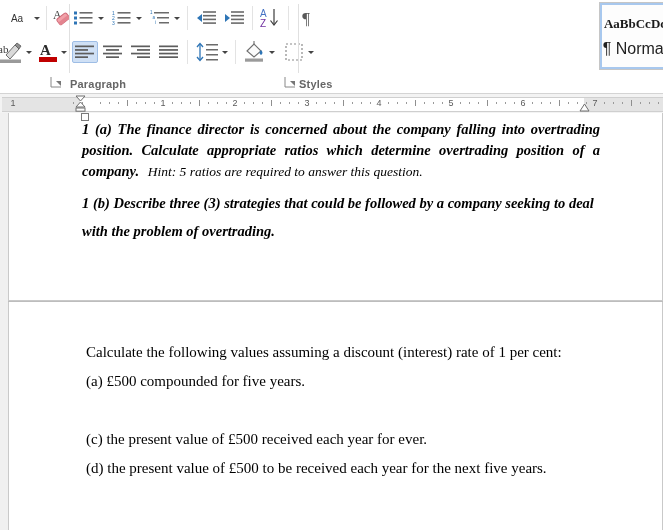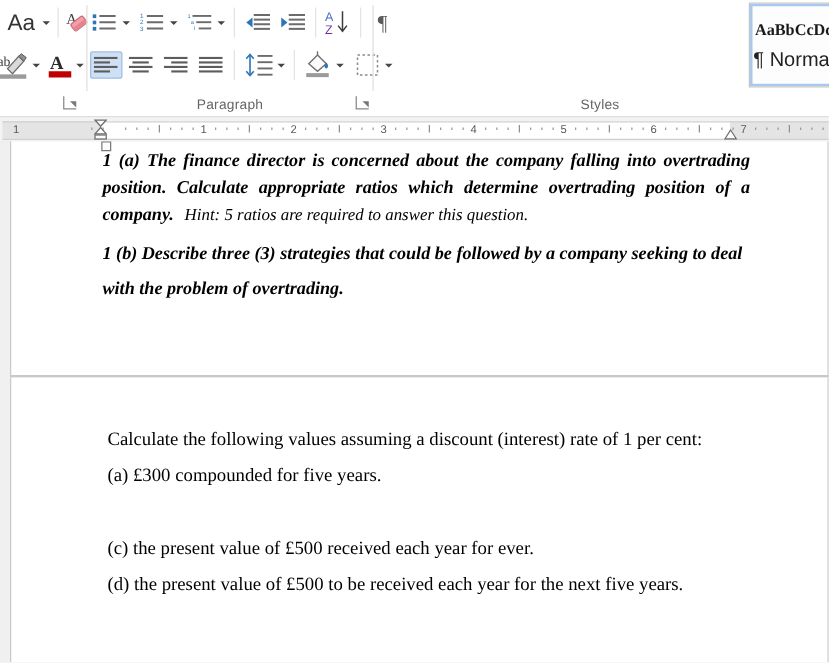--- a/index.html
+++ b/index.html
@@ -12,24 +12,25 @@
 
   
   #ribbon{
     position:absolute;left:0;top:0;width:663px;height:93px;
     background:#ffffff;
     border-bottom:1px solid #d4d4d4;
   }
 
   .grp{position:absolute;top:0;height:93px;}
   .grp-label{
-    position:absolute;bottom:3px;width:100%;text-align:center;
+    position:absolute;bottom:3px;width:100%;text-align:left;
     font-size:11px;color:#666666;
     font-family:"Liberation Sans", sans-serif;
     letter-spacing:.2px;
+    font-weight:bold;
   }
   .grp-sep{
     position:absolute;top:4px;bottom:20px;width:1px;background:#e0e0e0;
   }
   .launcher{
     position:absolute;bottom:4px;width:12px;height:12px;
     cursor:pointer;
   }
   .launcher svg{display:block;}
 
@@ -51,21 +52,21 @@
     display:block;width:0;height:0;
     border-left:3.5px solid transparent;
     border-right:3.5px solid transparent;
     border-top:3.5px solid #444;
   }
 
   .vdiv{position:absolute;width:1px;background:#e3e3e3;}
 
   
   .aatxt{
-    font-size:18px;color:#333;font-family:"Liberation Sans", sans-serif;
+    font-size:10px;color:#333;font-family:"Liberation Sans", sans-serif;
   }
 
   
   #stylesGal{
     position:absolute;left:300px;top:2px;
     height:68px;
     border:1px solid #c6c6c6;
     background:#fff;
     display:flex;
     overflow:hidden;
@@ -479,17 +480,17 @@
 
     <p class="para q1" style="top:76px;left:73px;right:62px;margin:0;line-height:28px;text-align:left;">1 (b) Describe three (3) strategies that could be followed by a company seeking to deal with the problem of overtrading.</p>
   </div>
 
   <div class="pageGap" style="top:188px;"></div>
 
   <div class="page" id="page2">
 
     <p class="para q2" style="top:41px;left:77px;right:60px;margin:0;">Calculate the following values assuming a discount (interest) rate of 1 per cent:</p>
 
-    <p class="para q2" style="top:70px;left:77px;right:60px;margin:0;"> (a) £300 compounded for five years.</p>
+    <p class="para q2" style="top:70px;left:77px;right:60px;margin:0;"> (a) £500 compounded for five years.</p>
     <p class="para q2" style="top:128px;left:77px;right:60px;margin:0;">(c) the present value of £500 received each year for ever.</p>
     <p class="para q2" style="top:157px;left:77px;right:60px;margin:0;">(d) the present value of £500 to be received each year for the next five years.</p>
   </div>
 </div>
 
 </body></html>

